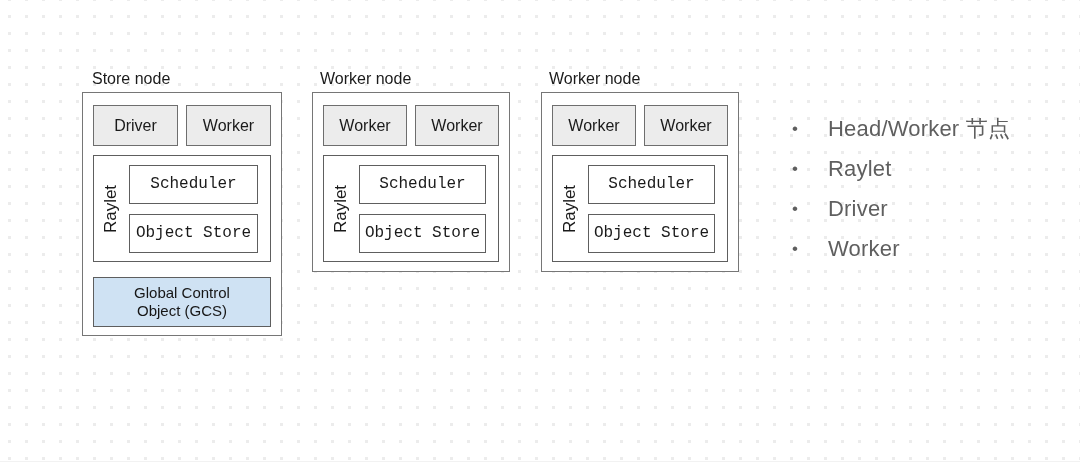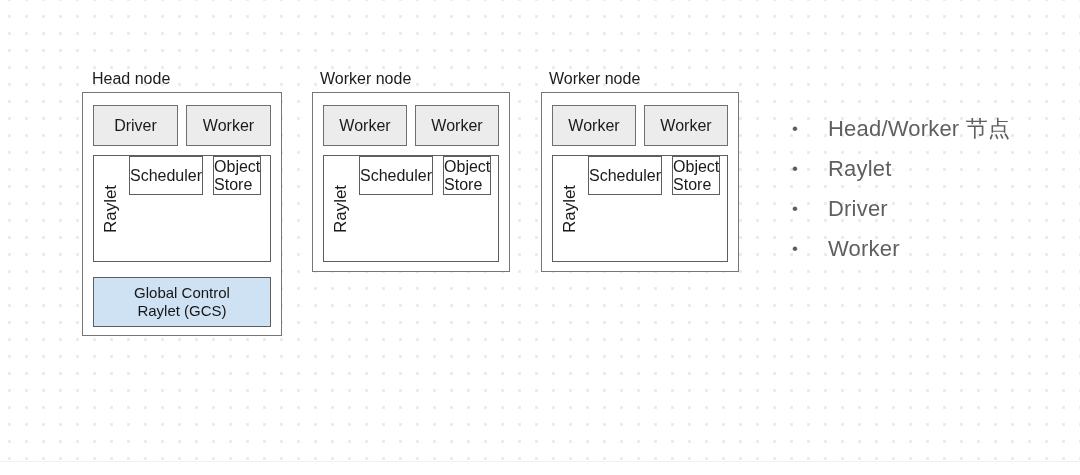--- a/index.html
+++ b/index.html
@@ -73,24 +73,25 @@
   }
   .raylet-label {
     transform: rotate(-90deg);
     white-space: nowrap;
     font-size: 17px;
     color: #1a1a1a;
   }
   .raylet-children {
     flex: 1;
     display: flex;
-    flex-direction: row;
+    flex-direction: column;
     justify-content: center;
     gap: 10px;
     padding-right: 12px;
+    font-family: Liberation Mono, monospace;
   }
   .component-box {
     height: 39px;
     background: #ffffff;
     border: 1.5px solid #5e5e5e;
     display: flex;
     align-items: center;
     justify-content: center;
     font-size: 16px;
     color: #1a1a1a;
@@ -144,38 +145,38 @@
     text-underline-offset: 3px;
     white-space: nowrap;
     cursor: pointer;
   }
 </style>
 </head>
 <body>
 
 <div class="slide">
 
-  <div class="node-title" id="head-node-title">Head node</div>
+  <div class="node-title" id="head-node-title">Store node</div>
   <div class="node-box" id="head-node-box">
     <div class="proc-row">
       <div class="proc-box">Driver</div>
       <div class="proc-box">Worker</div>
     </div>
     <div class="raylet-box">
       <div class="raylet-label-strip">
         <span class="raylet-label">Raylet</span>
       </div>
       <div class="raylet-children">
         <div class="component-box">Scheduler</div>
         <div class="component-box">Object Store</div>
       </div>
     </div>
     <div class="gcs-box">
       <span>Global Control</span>
-      <span>Raylet (GCS)</span>
+      <span>Object (GCS)</span>
     </div>
   </div>
 
   <div class="node-title" id="worker1-title">Worker node</div>
   <div class="node-box" id="worker1-box">
     <div class="proc-row">
       <div class="proc-box">Worker</div>
       <div class="proc-box">Worker</div>
     </div>
     <div class="raylet-box">

